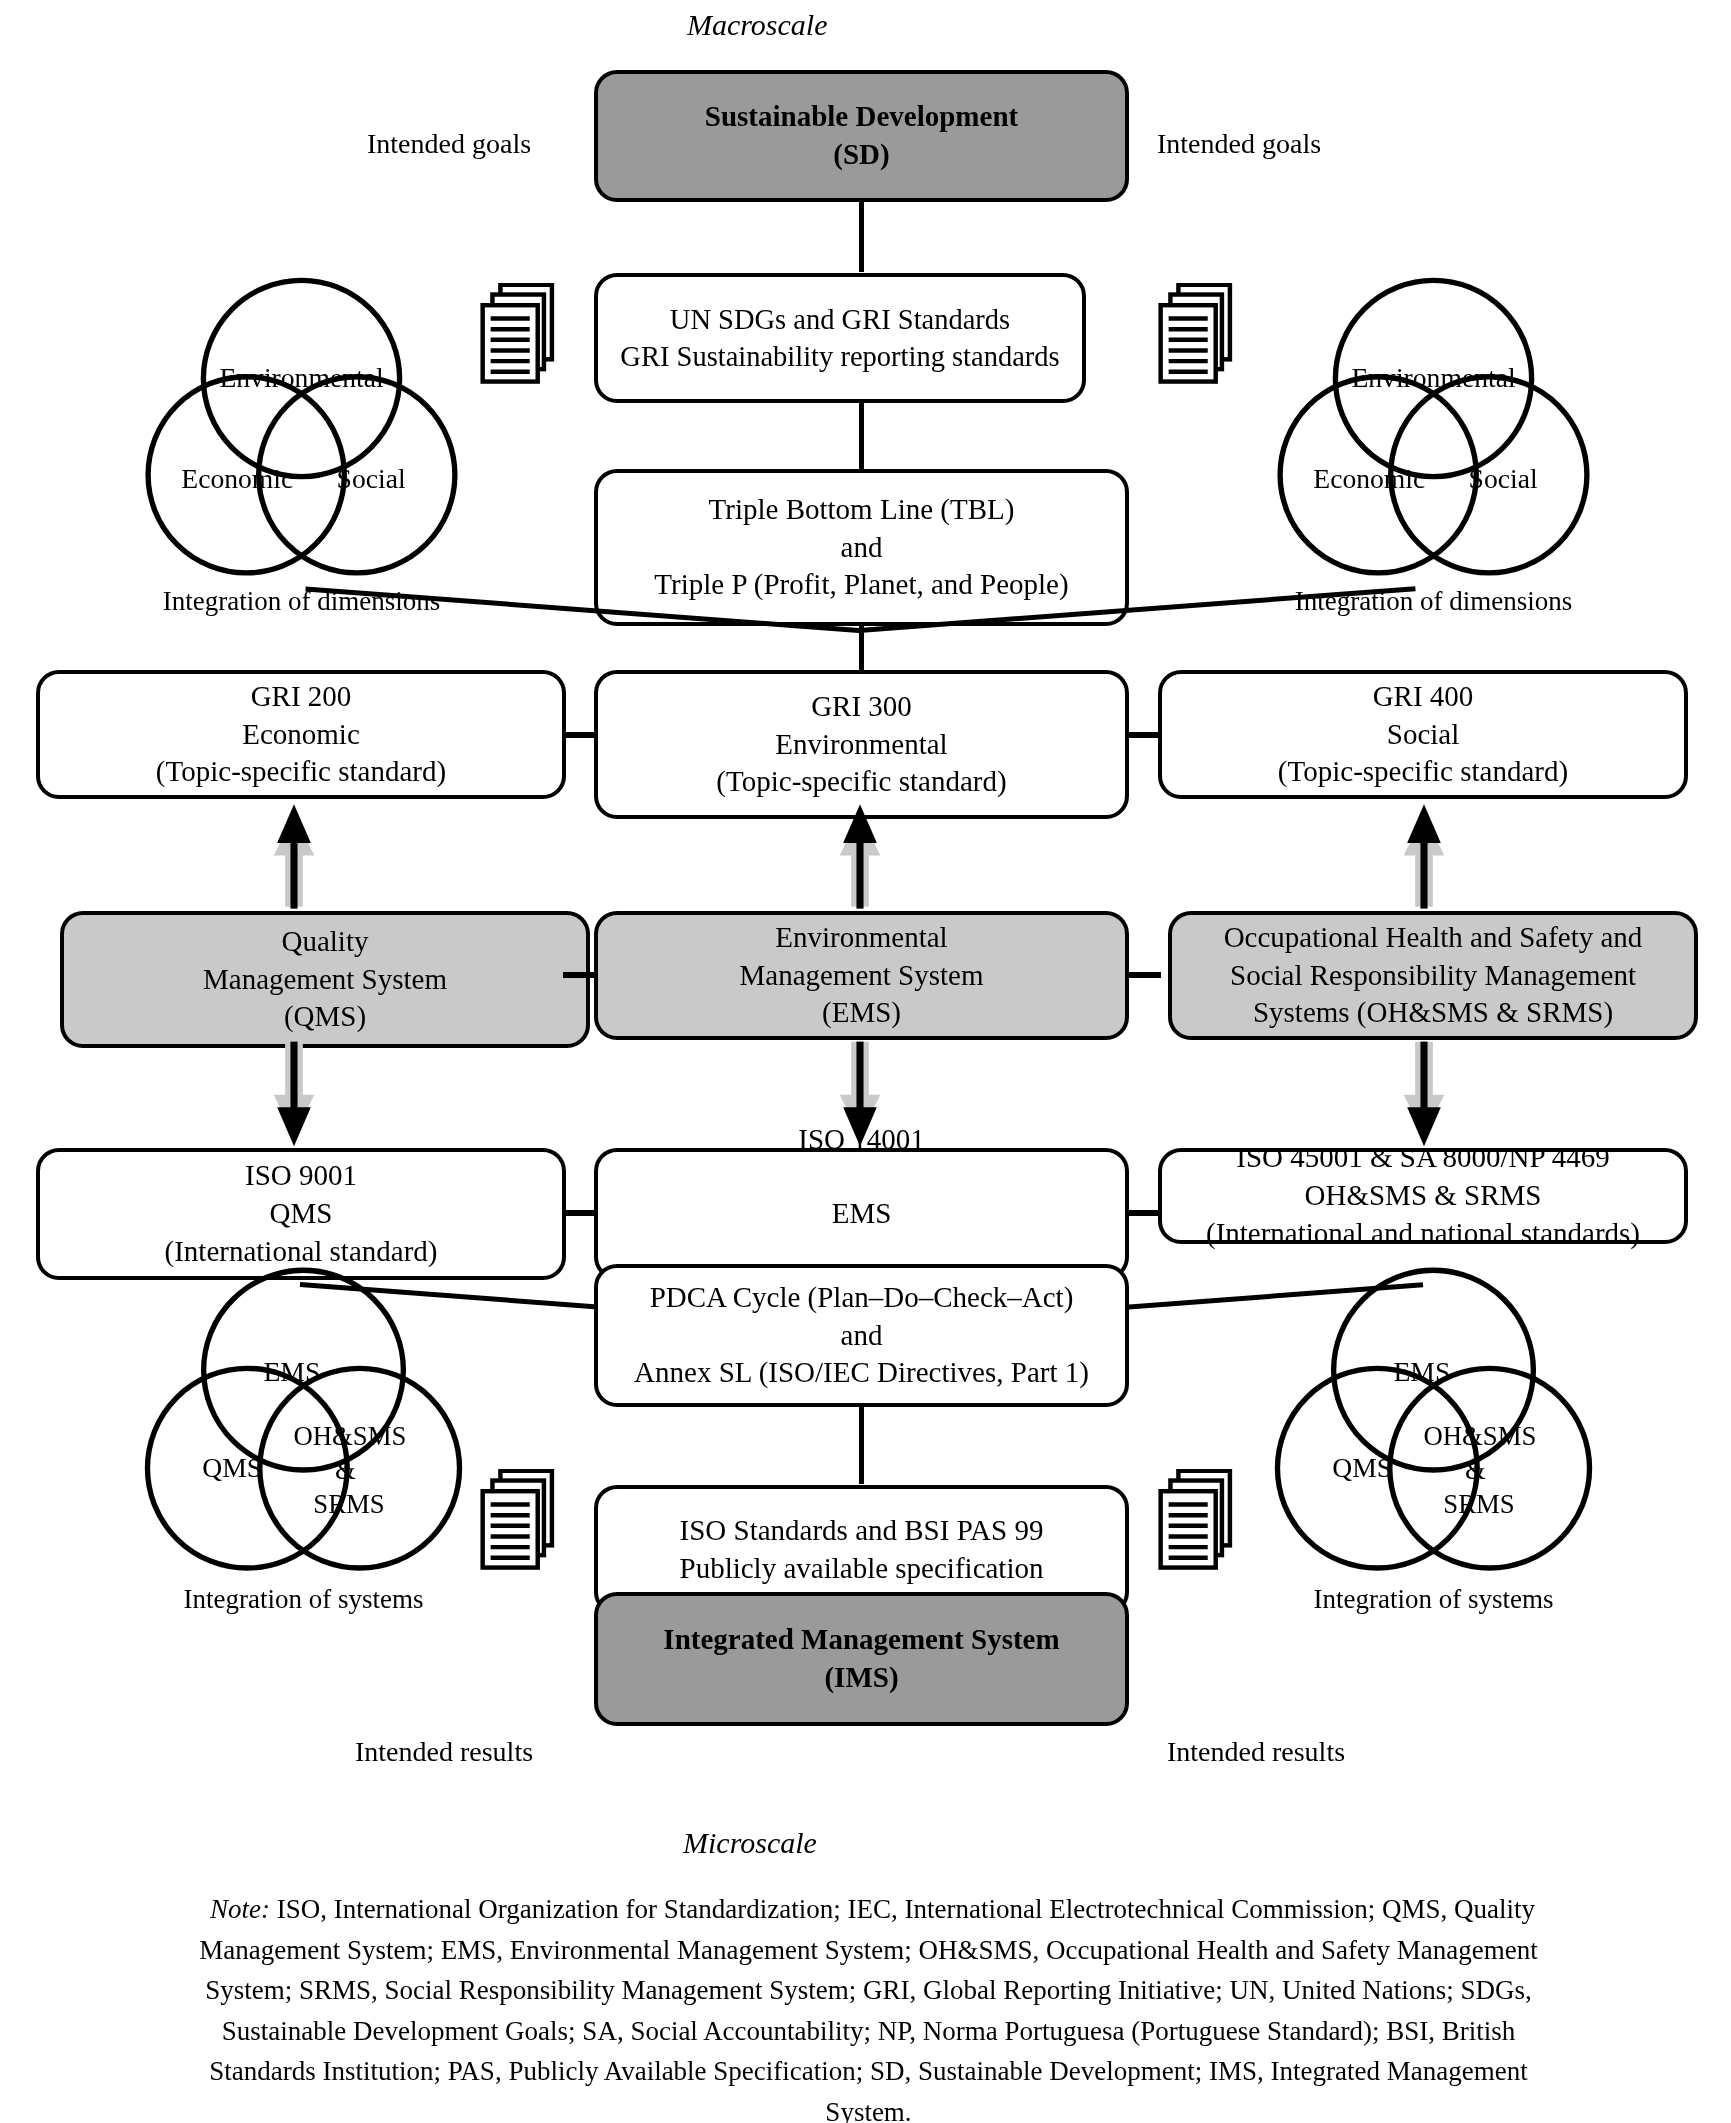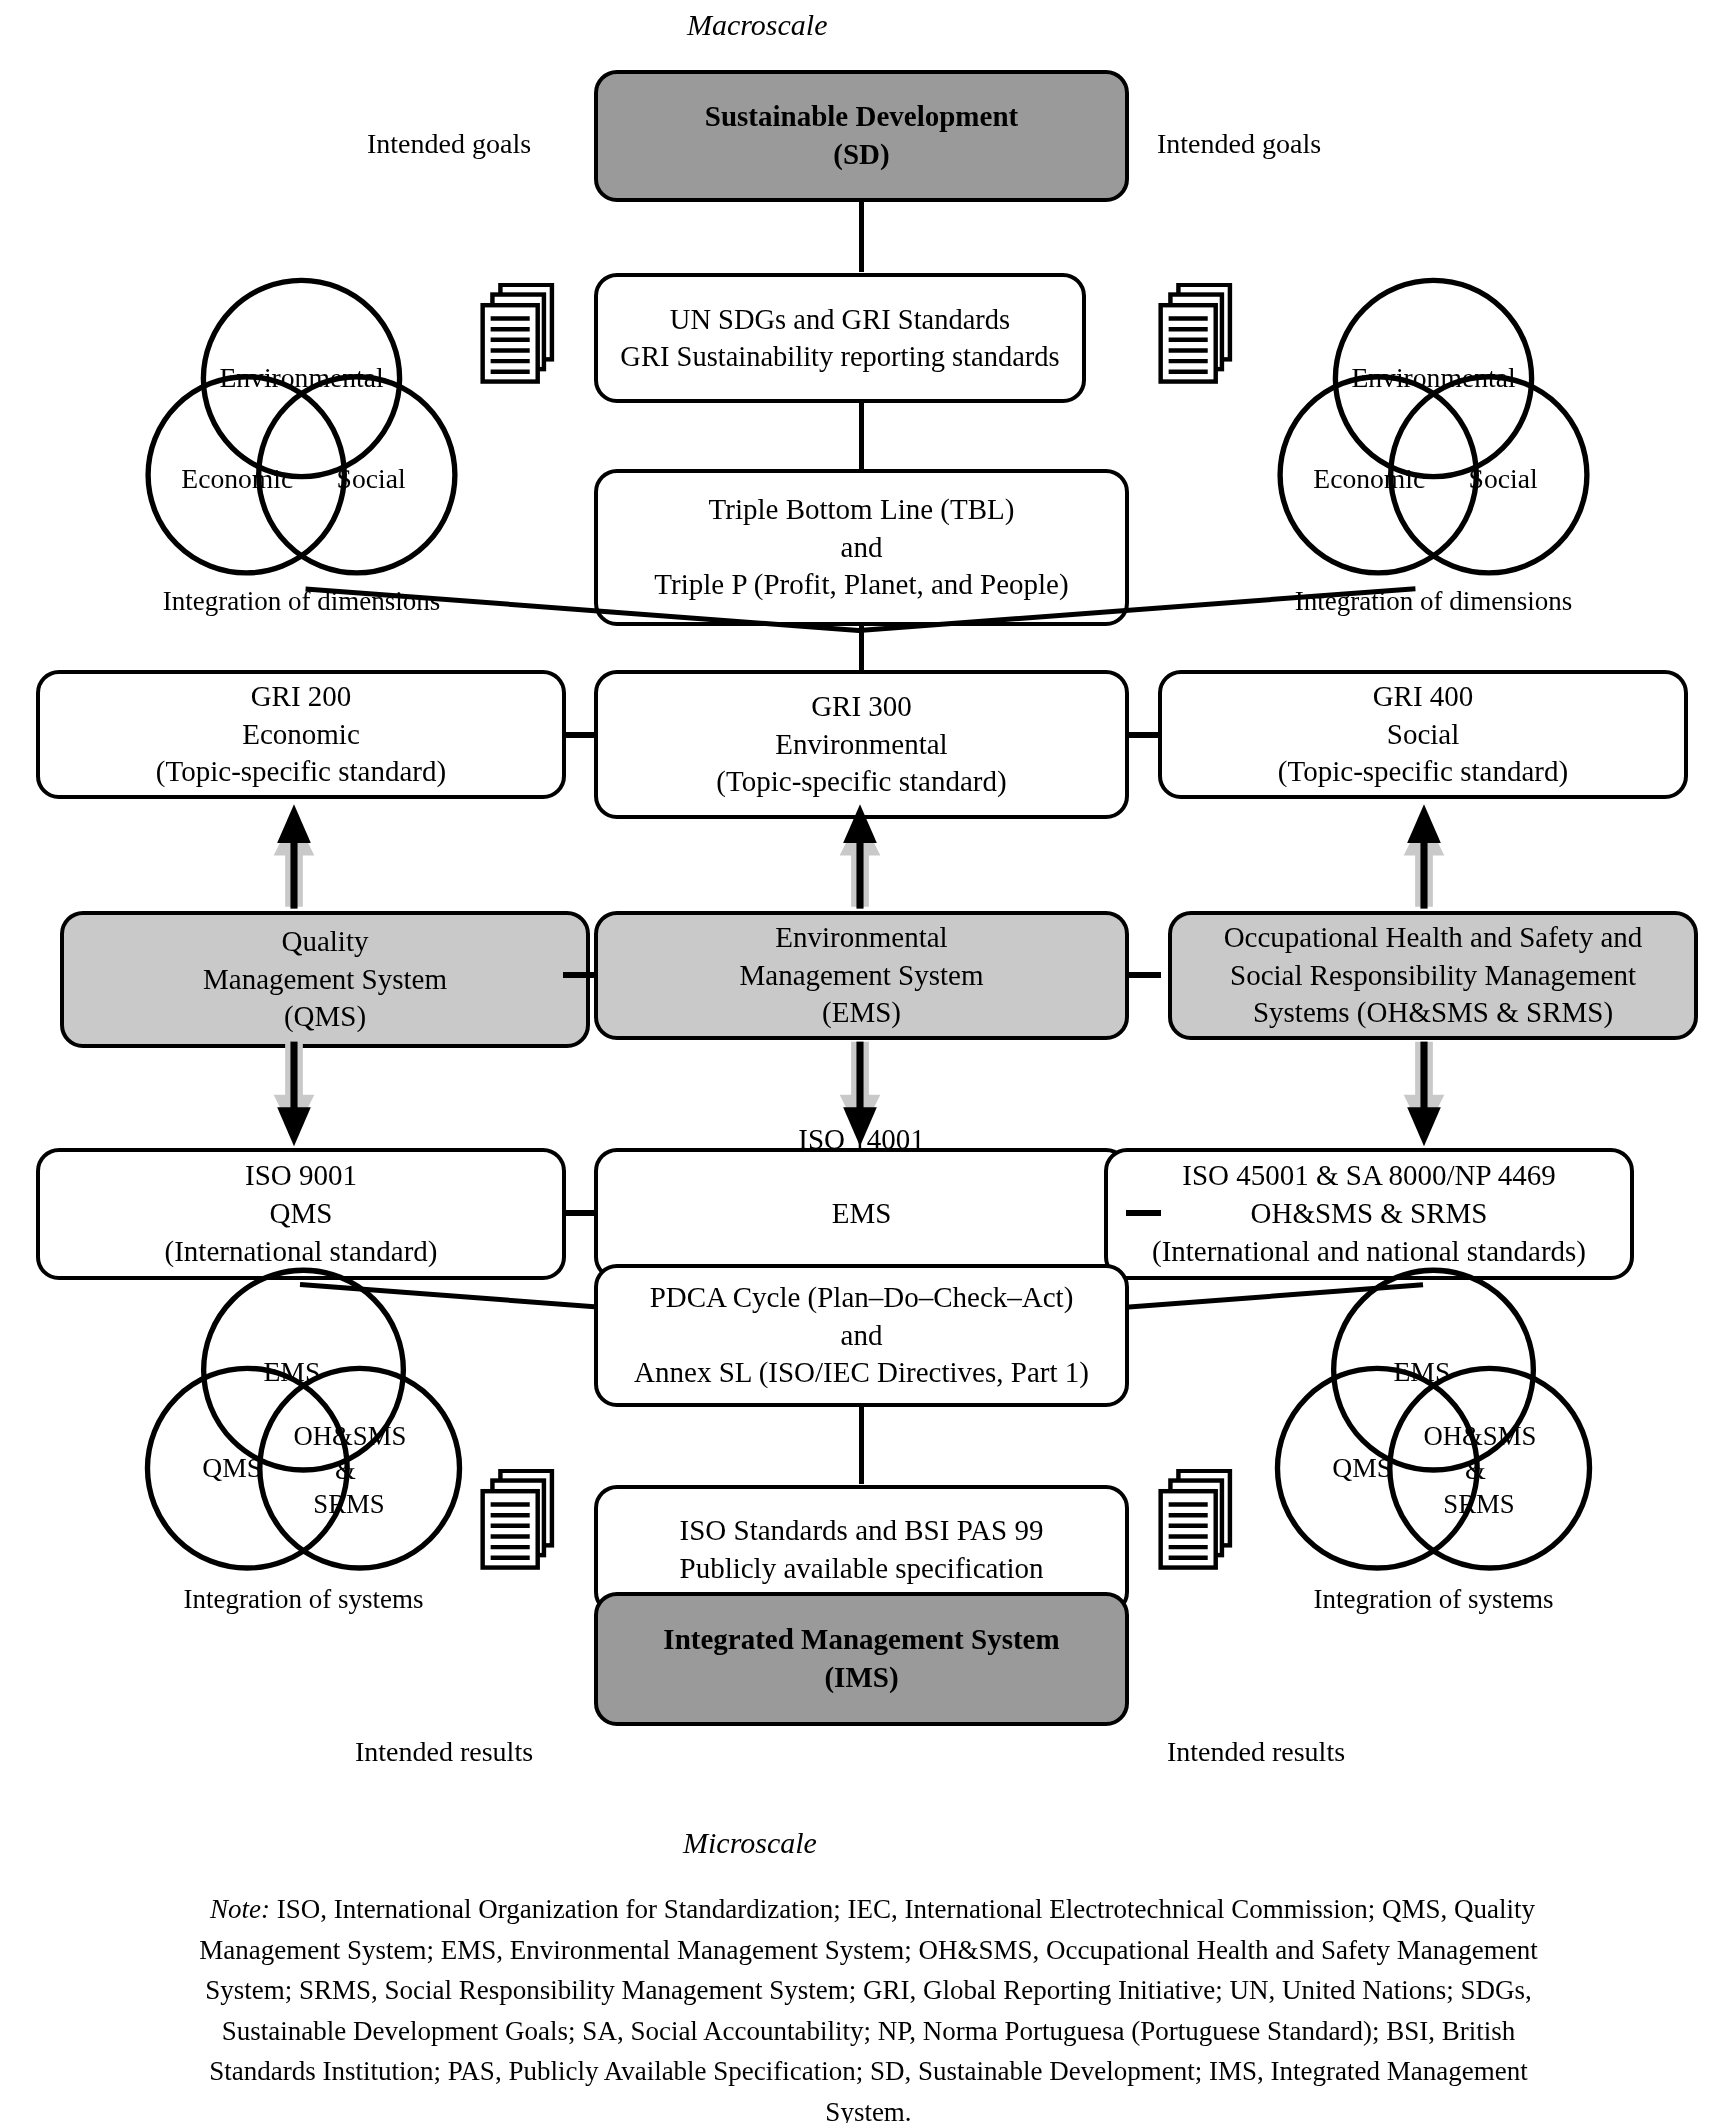--- a/index.html
+++ b/index.html
@@ -245,21 +245,21 @@
   <div class="box" style="left:36px; top:1148px; width:530px; height:132px;">
     <span class="ln">ISO 9001</span>
     <span class="ln">QMS</span>
     <span class="ln">(International standard)</span>
   </div>
   <div class="box" style="left:594px; top:1148px; width:535px; height:132px;gap:36px;">
     <span class="ln">ISO 14001</span>
     <span class="ln">EMS</span>
     <span class="ln">(International standard)</span>
   </div>
-  <div class="box" style="left:1104px; top:1148px; width:530px; height:132px;">
+  <div class="box" style="left:1158px; top:1148px; width:530px; height:96px;">
     <span class="ln">ISO 45001 &amp; SA 8000/NP 4469</span>
     <span class="ln">OH&amp;SMS &amp; SRMS</span>
     <span class="ln">(International and national standards)</span>
   </div>
   <div class="hline" style="left:563px; top:1210px; width:34px;"></div>
   <div class="hline" style="left:1126px; top:1210px; width:35px;"></div>
 
   <div class="vline" style="left:859px; top:1280px; height:53px;"></div>
   <div class="diag" style="left:300px; top:1282px; width:561px; transform:rotate(4.3deg);"></div>
   <div class="diag" style="left:1423px; top:1282px; width:561px; transform:rotate(175.7deg);"></div>

